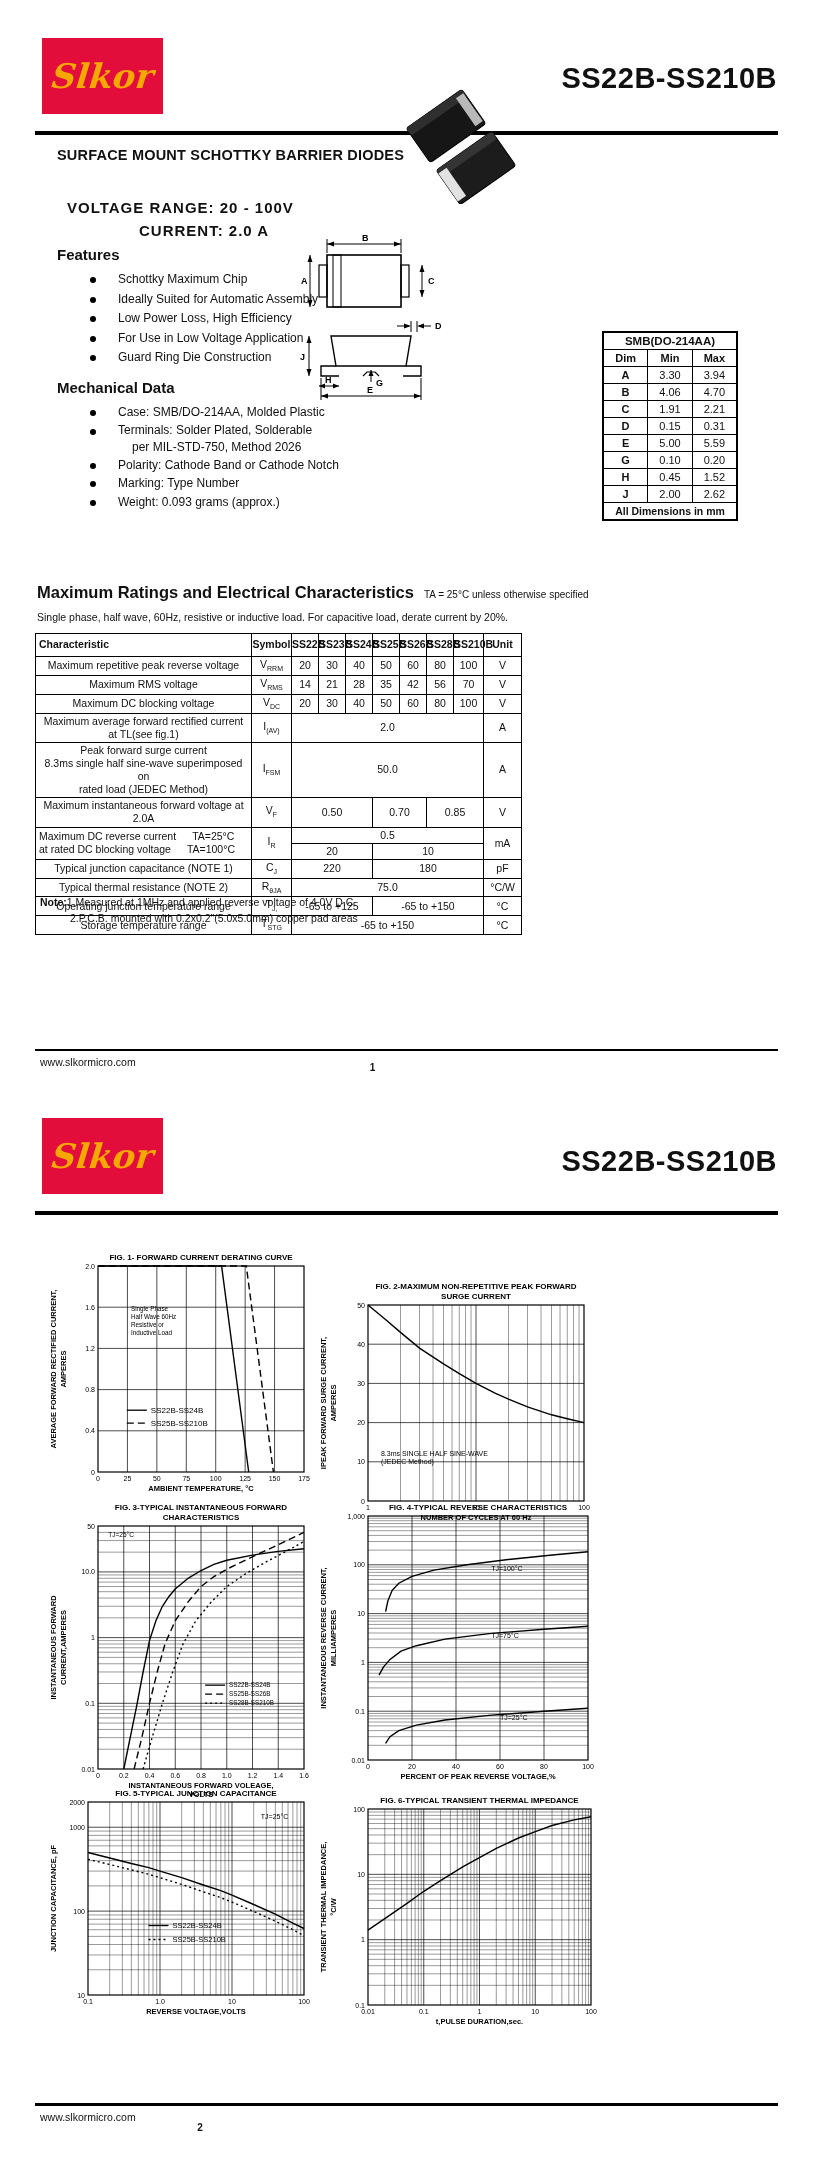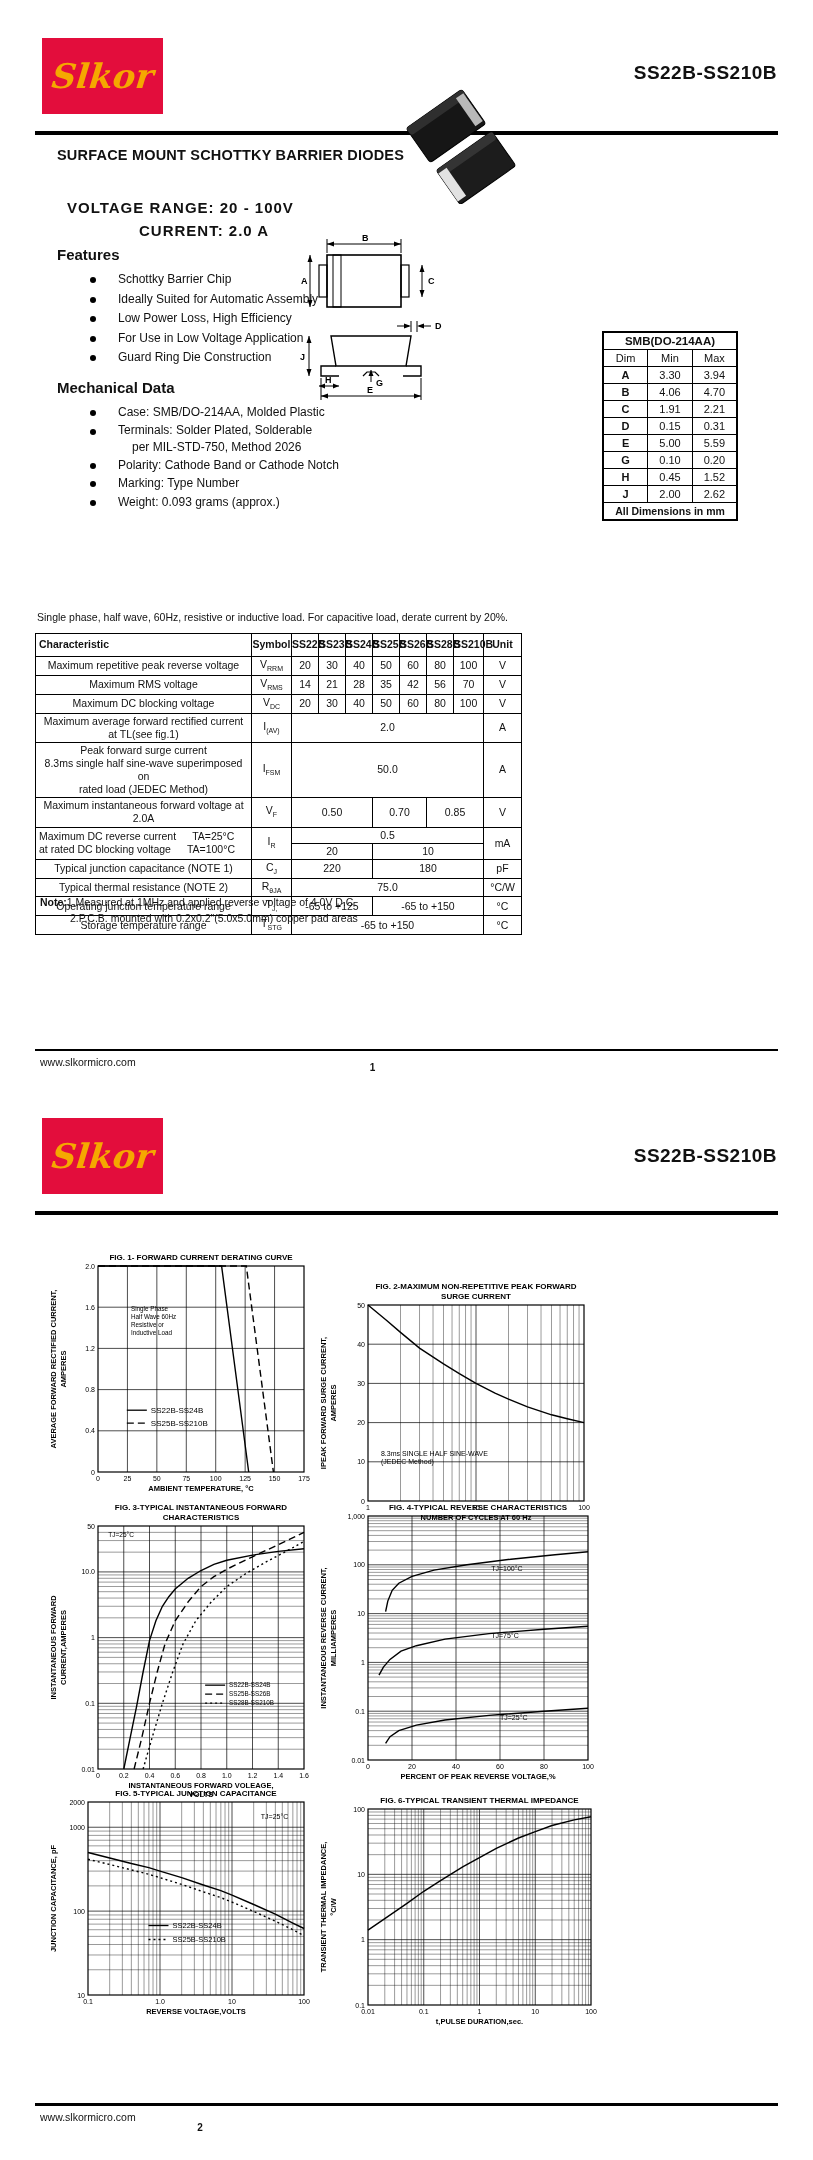--- a/index.html
+++ b/index.html
@@ -1,34 +1,34 @@
 <!DOCTYPE html>
 <html><head>
 <meta charset="utf-8">
 <style>
   html,body{margin:0;padding:0;background:#ffffff;}
   #doc{position:relative;width:813px;height:2160px;background:#fff;color:#111;
        font-family:"Liberation Sans", sans-serif;overflow:hidden;}
   .abs{position:absolute;}
   .logo{left:42px;width:121px;height:76px;background:#e30d3c;display:flex;align-items:center;justify-content:center;}
   .logo span{font-family:"DejaVu Serif", serif;font-style:italic;font-weight:bold;font-size:34px;color:#f5a800;transform:skewX(-6deg);}
-  .partnum{right:36px;font-size:19px;font-weight:bold;letter-spacing:0.5px;}
+  .partnum{right:36px;font-size:29px;font-weight:bold;letter-spacing:0.5px;}
   .rule{left:35px;width:743px;background:#000;}
   .h1{font-weight:bold;font-size:14.5px;letter-spacing:0.2px;}
   .h2{font-weight:bold;font-size:15px;}
   .bigline{font-weight:bold;font-size:15px;letter-spacing:1px;}
   ul.blist{list-style:none;margin:0;padding:0;}
   ul.blist li{position:relative;padding-left:30px;font-size:12px;line-height:19.5px;}
   ul.blist li:before{content:"";position:absolute;left:2px;top:7px;width:6px;height:6px;border-radius:50%;background:#000;}
   ul.blist li div.wrap{padding-left:14px;}
   table{border-spacing:0;}
   .dimtbl{border-collapse:collapse;border:2px solid #000;table-layout:fixed;}
   .dimtbl td{border:1px solid #000;text-align:center;font-size:11px;height:16px;padding:0 2px;}
   .dimtbl .ttl{font-weight:bold;font-size:11.5px;}
-  .dimtbl .hd{font-weight:normal;margin-left:24px;}
+  .dimtbl .hd{font-weight:bold;margin-left:24px;}
   .dimtbl .dim{font-weight:bold;}
   .dimtbl .ft{font-weight:bold;font-size:10.5px;}
   .rheading{display:flex;align-items:baseline;gap:10px;}
   .rheading .big{font-weight:bold;font-size:16.5px;}
   .rheading .small{font-size:10px;}
   .cond{font-size:10.5px;}
   .rt{border-collapse:collapse;border:1.5px solid #000;table-layout:fixed;width:402px;}
   .rt td{border:1px solid #000;font-size:10.5px;padding:1px 3px;line-height:1.25;}
   .rt .hd{font-weight:bold;text-align:left;height:20px;}
   .rt .hdc{font-weight:bold;text-align:center;height:20px;padding:1px 0;}
@@ -56,21 +56,21 @@
   </div>
   <div class="abs partnum" style="top:62px;">SS22B-SS210B</div>
   <div class="abs rule" style="top:131px;height:4px;"></div>
 
   <div class="abs h1" style="left:57px;top:147px;">SURFACE MOUNT SCHOTTKY BARRIER DIODES</div>
   <div class="abs bigline" style="left:67px;top:199px;">VOLTAGE  RANGE:  20 - 100V</div>
   <div class="abs bigline" style="left:139px;top:222px;">CURRENT:  2.0 A</div>
 
   <div class="abs h2" style="left:57px;top:246px;">Features</div>
   <ul class="abs blist" style="left:88px;top:270px;width:280px;">
-    <li>Schottky Barrier Chip</li>
+    <li>Schottky Maximum Chip</li>
     <li>Ideally Suited for Automatic Assembly</li>
     <li>Low Power Loss, High Efficiency</li>
     <li>For Use in Low Voltage Application</li>
     <li>Guard Ring Die Construction</li>
   </ul>
 
   <svg class="abs" style="left:382px;top:88px;" width="150" height="116" viewBox="0 0 150 116">
     <g transform="translate(64,38) rotate(-35)">
       <rect x="-34" y="-21" width="68" height="42" fill="#161616" stroke="#000" stroke-width="1" rx="3"></rect>
       <rect x="-34" y="-21" width="68" height="9" fill="#2f2f2f" rx="3"></rect>
@@ -196,20 +196,24 @@
           <td class="dim">J</td>
           <td>2.00</td>
           <td>2.62</td>
         </tr>
     <tr>
           <td colspan="3" class="ft">All Dimensions in mm</td>
         </tr>
   </tbody>
     </table>
 
+  <div class="abs rheading" style="left:37px;top:583px;">
+    <span class="big">Maximum Ratings and Electrical Characteristics</span>
+    <span class="small">TA = 25°C unless otherwise specified</span>
+  </div>
   <div class="abs cond" style="left:37px;top:611px;">Single phase, half wave, 60Hz, resistive or inductive load. For capacitive load, derate current by 20%.</div>
 
   <table class="abs rt" style="left:35px;top:633px;">
     <colgroup>
       <col style="width:216px">
         <col style="width:40px">
       <col style="width:27px">
         <col style="width:27px">
         <col style="width:27px">
         <col style="width:27px">

